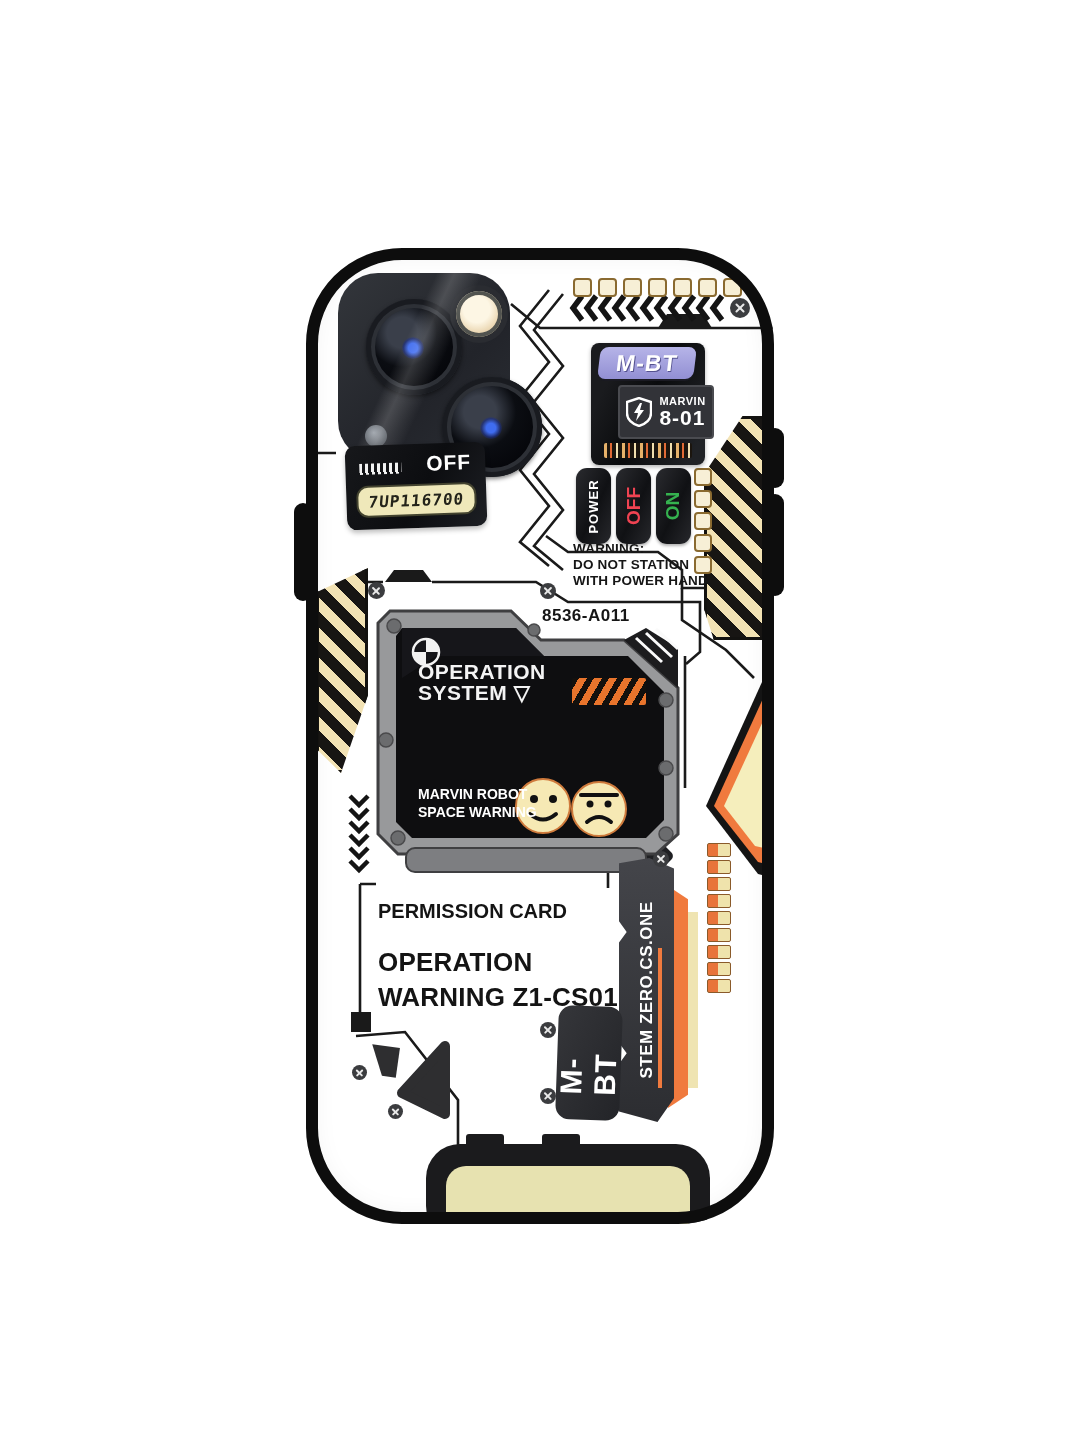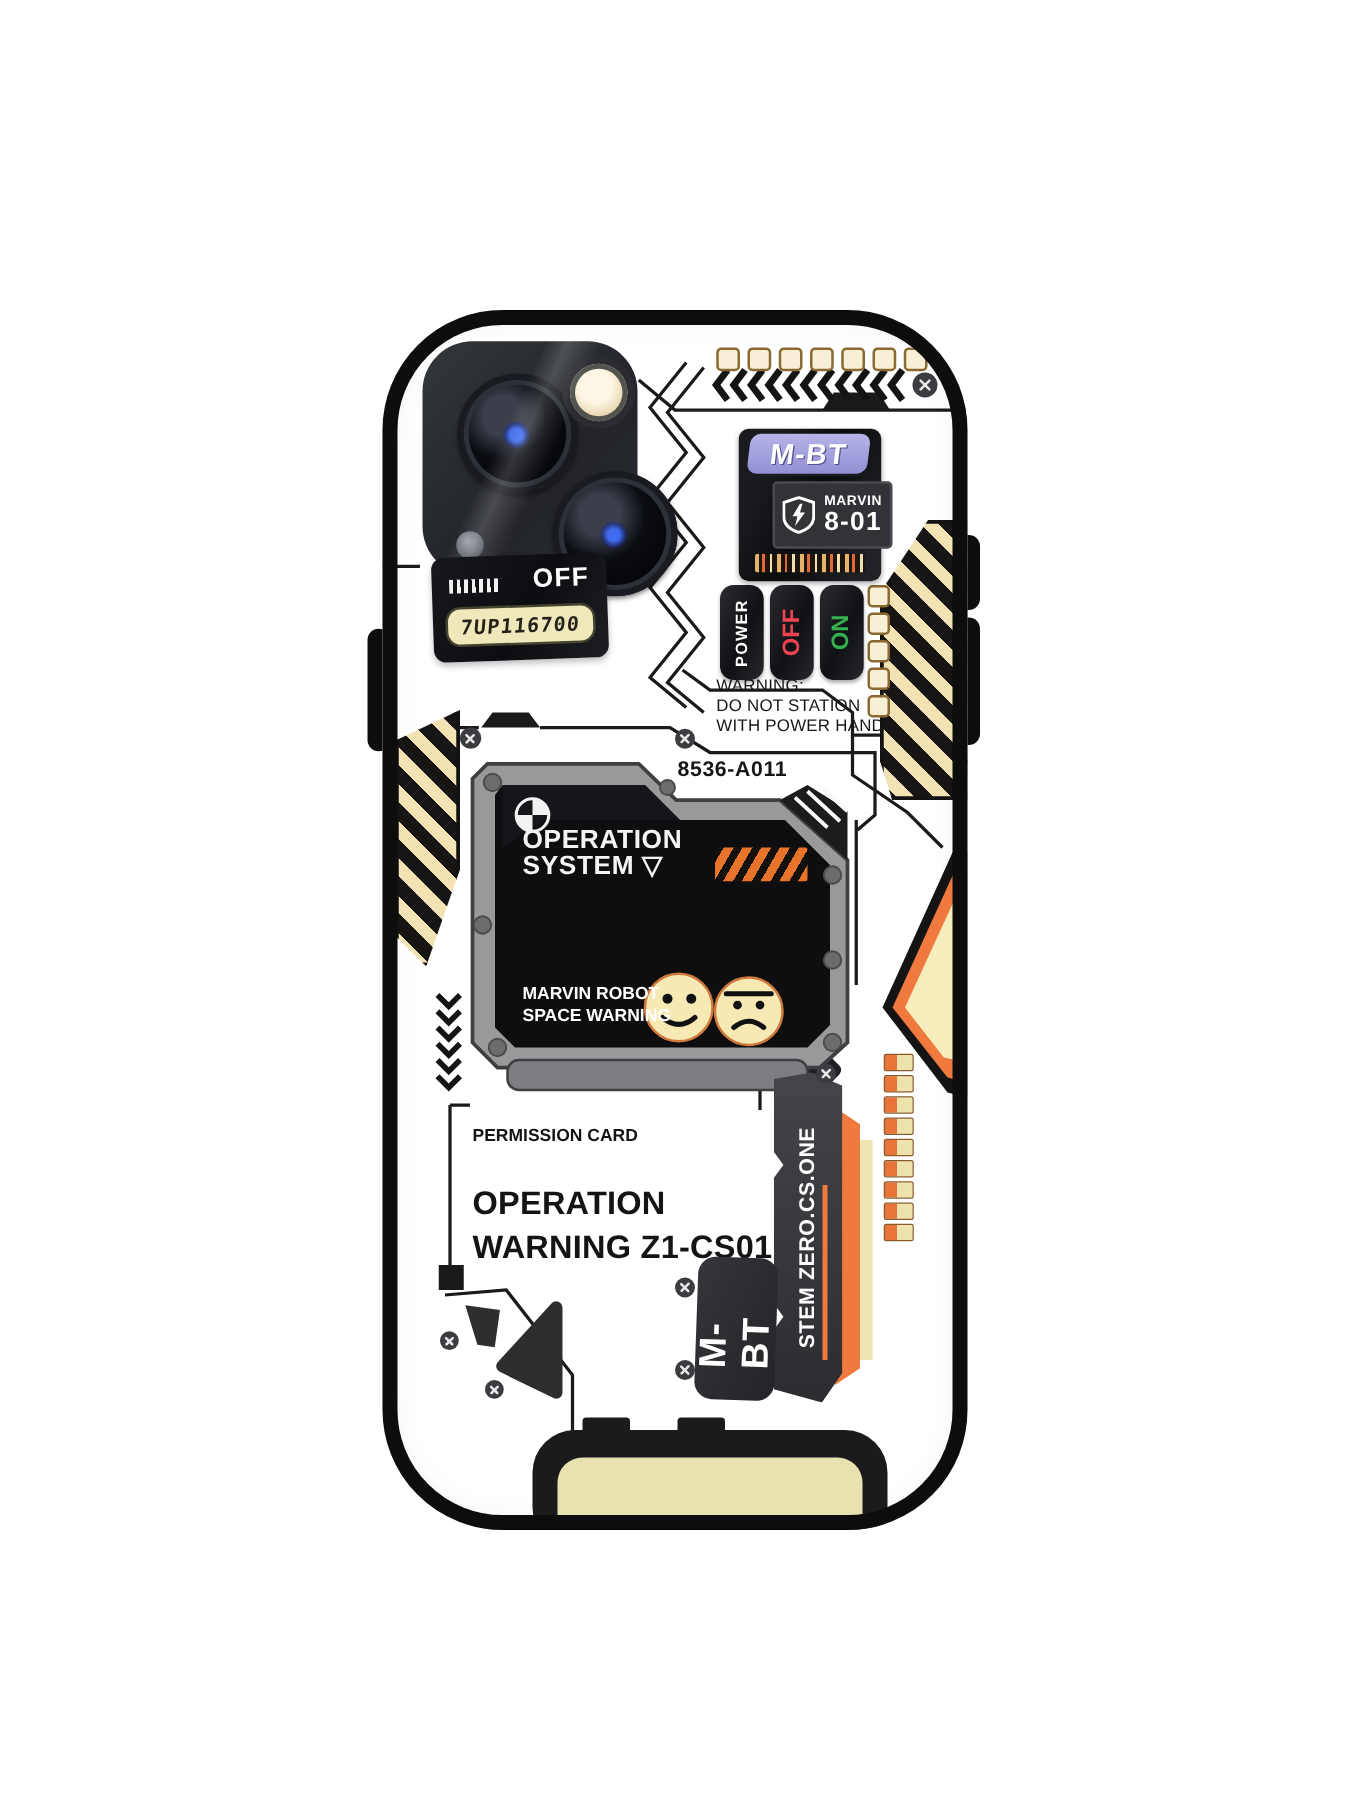--- a/index.html
+++ b/index.html
@@ -70,36 +70,36 @@
   .pad-sq{position:absolute;background:#f7efd6;border:2px solid #8a6a30;border-radius:4px;z-index:3;}
   .smd{position:absolute;width:22px;height:12px;border:1px solid #8a5a2a;border-radius:2px;z-index:3;
        background:linear-gradient(90deg,#e8743a 0 45%,#efe3ac 45%);}
 
   
   .hazard{position:absolute;z-index:3;
           background:repeating-linear-gradient(45deg,#171513 0 11px,#f2e2b4 11px 21px);
           box-shadow:inset 0 0 0 3px #131210;}
 
   
-  .warning{position:absolute;left:267px;top:293px;color:#161616;font-weight:400;font-size:13.5px;
+  .warning{position:absolute;left:267px;top:293px;color:#161616;font-weight:700;font-size:13.5px;
            line-height:1.18;z-index:5;letter-spacing:.2px;}
   .serial{position:absolute;left:236px;top:358px;color:#161616;font-weight:900;font-size:17px;z-index:5;
           letter-spacing:.5px;}
 
   
   .opsys{position:absolute;left:112px;top:414px;color:#f4f4f4;font-weight:900;font-size:21px;line-height:.98;
          z-index:6;letter-spacing:.5px;}
   .mini-hazard{position:absolute;left:266px;top:430px;width:74px;height:27px;z-index:6;
          background:repeating-linear-gradient(120deg,#13100d 0 6px,#e8742c 6px 13px);border-radius:2px;}
   .mil{position:absolute;left:110px;top:462px;z-index:6;color:#f8ecc2;font-weight:900;font-size:46px;
        letter-spacing:4px;-webkit-text-stroke:2px #e0763a;text-shadow:3px 4px 0 #b85c2c;white-space:nowrap;}
   .marvin-robot{position:absolute;left:112px;top:538px;color:#fff;font-weight:900;font-size:14px;
                 line-height:1.25;z-index:6;}
 
-  .perm-label{position:absolute;left:72px;top:652px;font-weight:900;font-size:14px;color:#141414;z-index:5;}
+  .perm-label{position:absolute;left:72px;top:652px;font-weight:900;font-size:20px;color:#141414;z-index:5;}
   .perm-big{position:absolute;left:72px;top:697px;font-weight:900;font-size:26px;color:#141414;line-height:1.35;
             z-index:5;letter-spacing:.2px;}
 
   
   .stem-bar{position:absolute;left:313px;top:610px;width:55px;height:264px;z-index:5;
             background:linear-gradient(180deg,#44454a,#2c2d31);
             clip-path:polygon(0 2%,55% 0,100% 4%,100% 91%,70% 100%,0 96%,0 78%,14% 74%,0 70%,0 32%,14% 28%,0 24%);}
   .stem-orange{position:absolute;left:362px;top:638px;width:20px;height:222px;background:#f07a3e;z-index:4;
                clip-path:polygon(0 0,100% 6%,100% 94%,0 100%);}
   .stem-cream{position:absolute;left:378px;top:664px;width:14px;height:176px;background:#efe4b2;z-index:3;}

